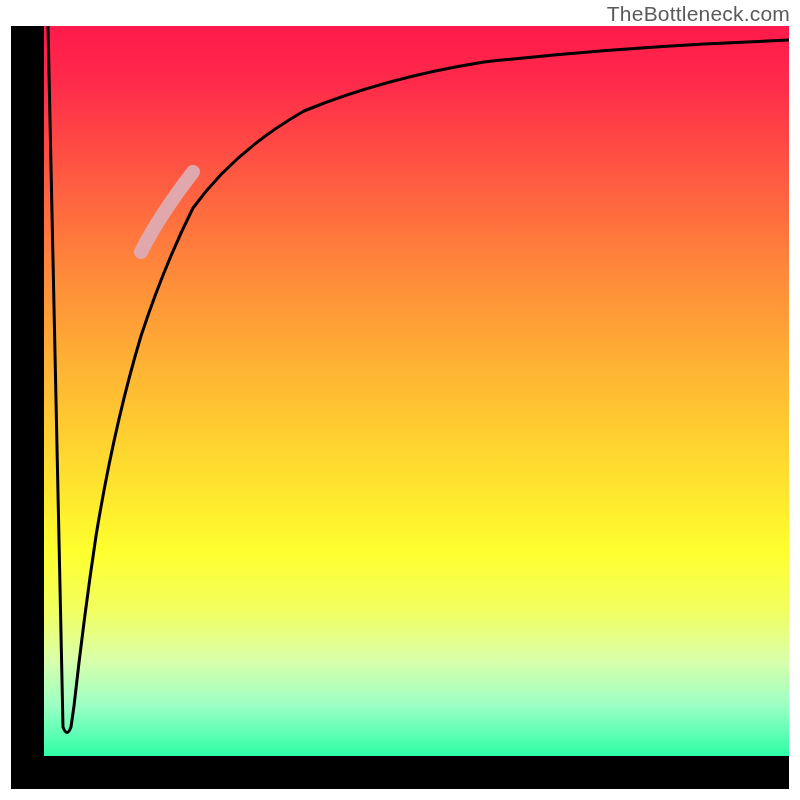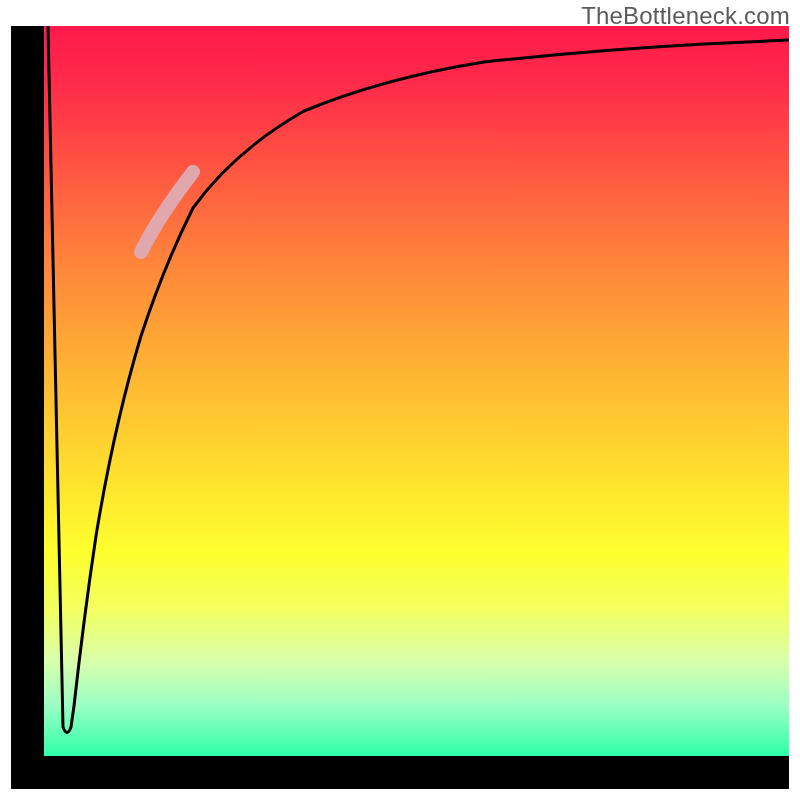--- a/index.html
+++ b/index.html
@@ -8,21 +8,21 @@
     width: 800px;
     height: 800px;
     background: #ffffff;
     font-family: Arial, Helvetica, sans-serif;
     overflow: hidden;
   }
   .attribution {
     position: absolute;
     top: 2px;
     right: 10px;
-    font-size: 24px;
+    font-size: 21px;
     color: #5a5a5a;
     font-weight: 400;
     letter-spacing: 0.2px;
   }
   .chart-frame {
     position: absolute;
     left: 11px;
     top: 26px;
     width: 778px;
     height: 763px;

